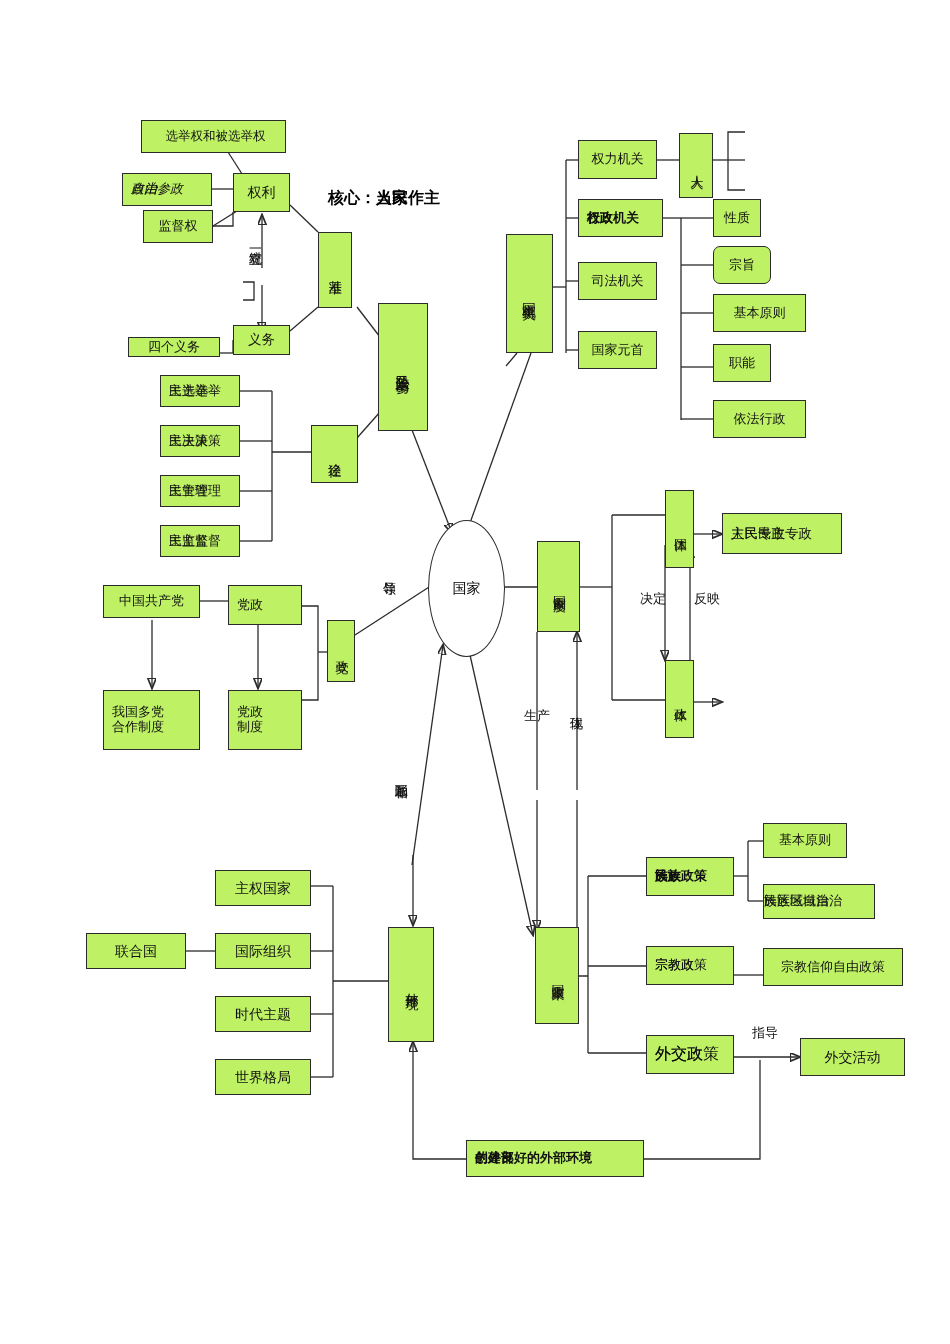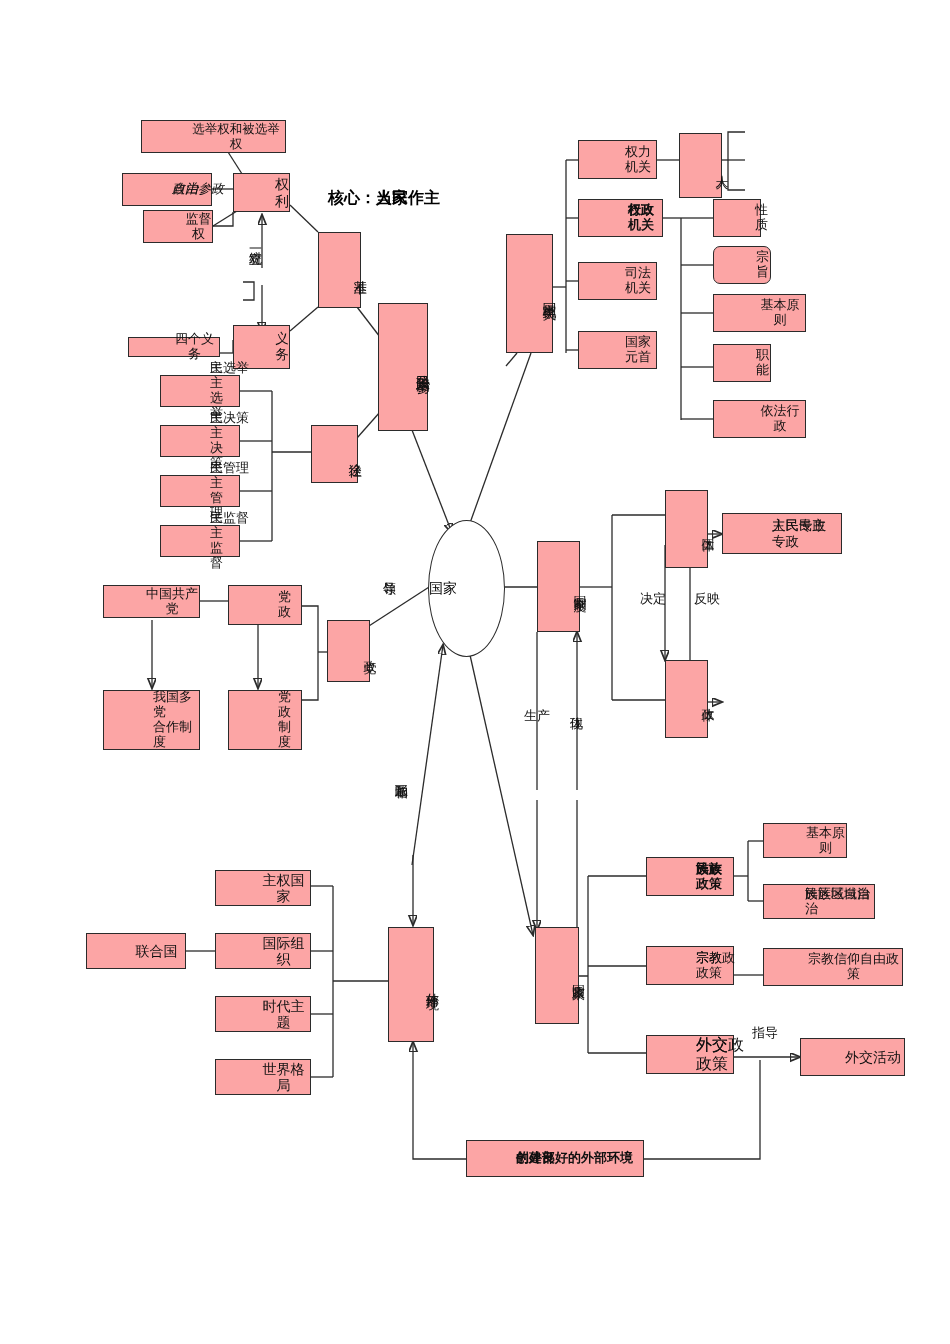--- a/index.html
+++ b/index.html
@@ -1,33 +1,33 @@
 <!DOCTYPE html>
 <html><head>
 <meta charset="utf-8">
 <style>
   html,body{margin:0;padding:0;background:#ffffff;}
   body{font-family:"DejaVu Sans","Liberation Sans",sans-serif;}
   #canvas{position:relative;width:950px;height:1344px;background:#fff;overflow:hidden;}
-  .box{position:absolute;border:1.4px solid #2b2b2b;background:#fca5a5;box-sizing:border-box;
-       display:flex;align-items:center;z-index:5;padding-left:41px;}
+  .box{position:absolute;border:1.4px solid #2b2b2b;background:#bef264;box-sizing:border-box;
+       display:flex;align-items:center;z-index:5;}
   .box .txt{display:block;width:100%;font-size:14px;color:#111;line-height:1.15;}
   .pad{padding-left:8px;padding-right:4px;}
   .ctr{justify-content:center;text-align:center;}
   .lft{justify-content:flex-start;text-align:left;}
   
   .vert{writing-mode:vertical-rl;text-orientation:upright;letter-spacing:1px;}
   .vbox{justify-content:center;}
   .vbox .txt{width:auto;text-align:center;}
   .lbl{position:absolute;font-size:13px;color:#111;z-index:6;background:transparent;}
   .vlbl{position:absolute;font-size:13px;color:#111;z-index:6;writing-mode:vertical-rl;
         text-orientation:upright;letter-spacing:0px;line-height:1;}
   .title{position:absolute;font-weight:bold;color:#000;z-index:9;white-space:nowrap;}
   .ell{position:absolute;border:1.4px solid #2b2b2b;border-radius:50%;background:#fff;
-       display:flex;align-items:center;justify-content:flex-start;z-index:5;}
+       display:flex;align-items:center;justify-content:center;z-index:5;}
   .ell .txt{font-size:14px;text-align:center;line-height:1.1;}
   svg.wires{position:absolute;left:0;top:0;width:950px;height:1344px;z-index:1;}
   svg.wires line, svg.wires path, svg.wires polyline{stroke:#2b2b2b;stroke-width:1.3;fill:none;}
   .ovl{position:relative;display:inline-block;}
   .ovl .a{position:relative;}
   .ovl .b{position:absolute;left:0;top:0;white-space:nowrap;}
   .bold{font-weight:bold;}
 </style>
 </head>
 <body>
@@ -183,21 +183,21 @@
 
   <div class="box ctr" style="left:143px;top:210px;width:70px;height:33px;">
     <span class="txt" style="font-size:13px">监督权</span>
   </div>
 
   <div class="box ctr" style="left:233px;top:173px;width:57px;height:39px;">
     <span class="txt" style="font-size:14px">权利</span>
   </div>
 
 
-  <div class="box ctr" style="left:233px;top:325px;width:57px;height:44px;">
+  <div class="box ctr" style="left:233px;top:325px;width:57px;height:30px;">
     <span class="txt" style="font-size:13.5px">义务</span>
   </div>
 
   <div class="box ctr" style="left:128px;top:337px;width:92px;height:20px;">
     <span class="txt" style="font-size:13px">四个义务</span>
   </div>
 
   <div class="vlbl" style="left:249px;top:241px;font-size:13px;">对立统一</div>
 
   <div class="box vbox" style="left:318px;top:232px;width:34px;height:76px;">

